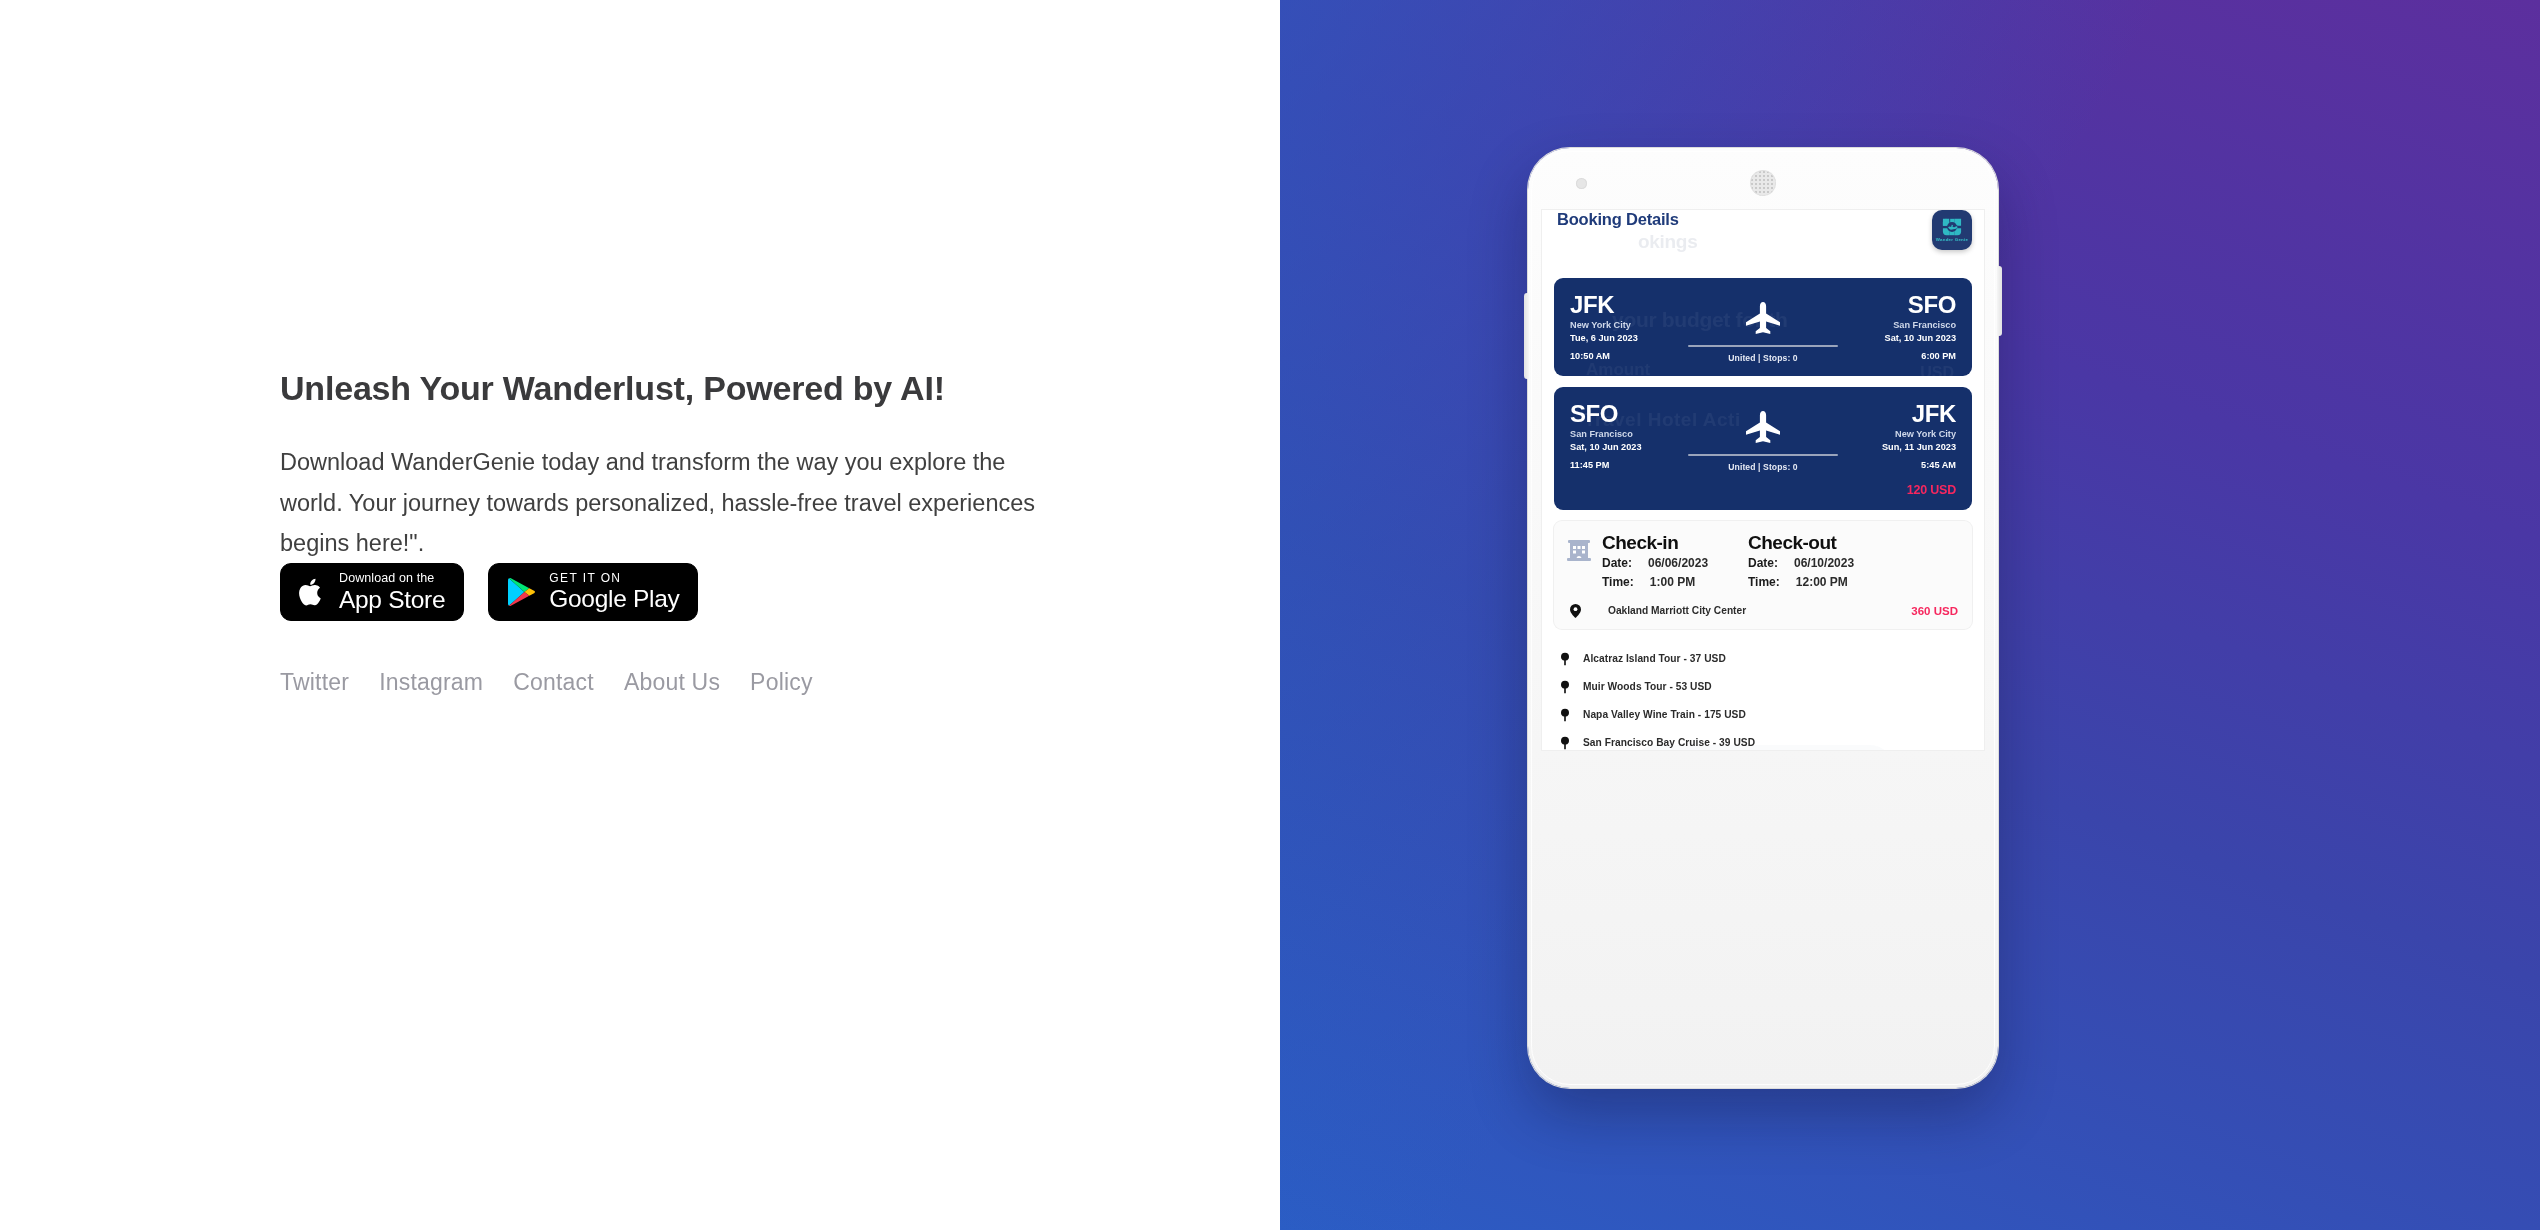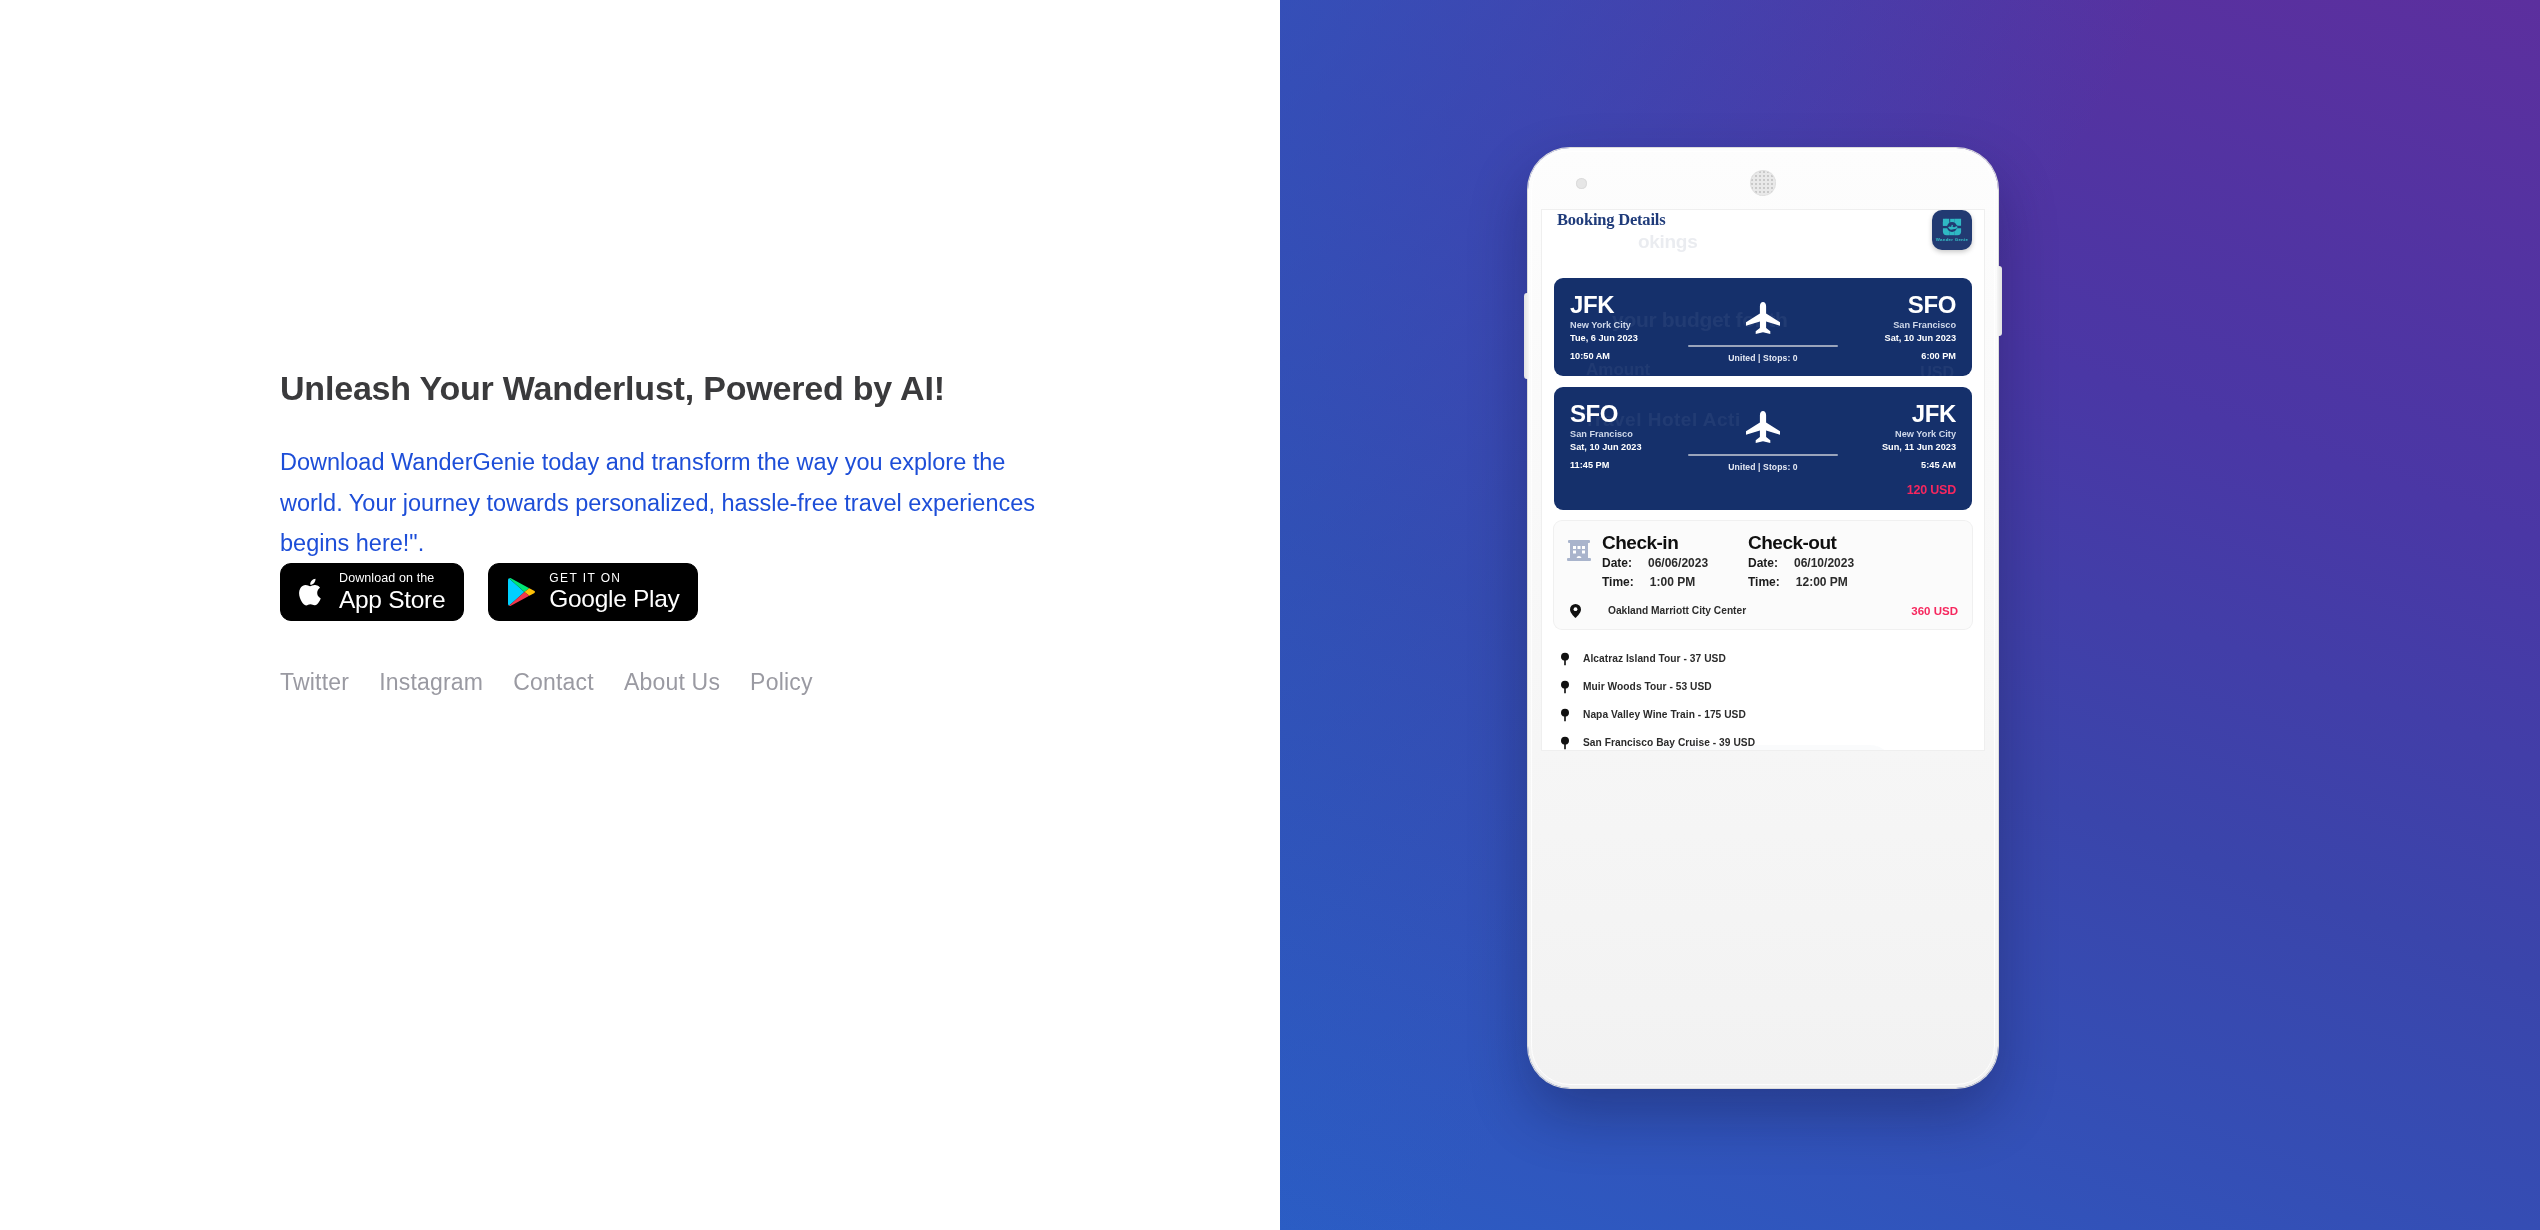--- a/index.html
+++ b/index.html
@@ -24,21 +24,21 @@
   .logo-word {
     font-size:63px; font-weight:700; color:#1d6ced;
     letter-spacing:-0.5px; line-height:1; white-space:nowrap;
   }
 
   .headline {
     margin-top:74px; font-size:34px; font-weight:700;
     color:#3a3a3c; letter-spacing:-0.2px; line-height:1.15;
   }
   .body-copy {
-    margin-top:34px; font-size:23.5px; color:#1d4ed8;
+    margin-top:34px; font-size:23.5px; color:#404040;
     line-height:1.72; max-width:760px;
   }
 
   
   .badges { display:flex; gap:24px; }
   .badge {
     background:#000; border-radius:11px; display:flex; align-items:center;
     height:58px; padding:0 18px; gap:13px; cursor:pointer;
     border:1px solid #000;
   }
@@ -106,21 +106,21 @@
     box-shadow:0 0 0 1px #efefef;
   }
 
   
   .app-head {
     position:relative; height:68px; display:flex; align-items:flex-start;
     padding:0 12px 0 15px;
   }
   .app-title {
     font-size:16.5px; font-weight:700; color:#1f3b7a; letter-spacing:-.2px;
-    position:relative; z-index:3;font-family:Liberation Serif, serif;
+    position:relative; z-index:3;
   }
   .ghost-title {
     position:absolute; left:96px; top:21px; font-size:19px; font-weight:700;
     color:rgba(130,140,165,.17); letter-spacing:-.3px; z-index:1; white-space:nowrap;
   }
   .app-icon {
     margin-left:auto; width:40px; height:40px; border-radius:10px;
     background:#223a72; display:flex; flex-direction:column;
     align-items:center; justify-content:center; gap:1px;
     box-shadow:0 2px 5px rgba(0,0,0,.22); position:relative; z-index:3;

